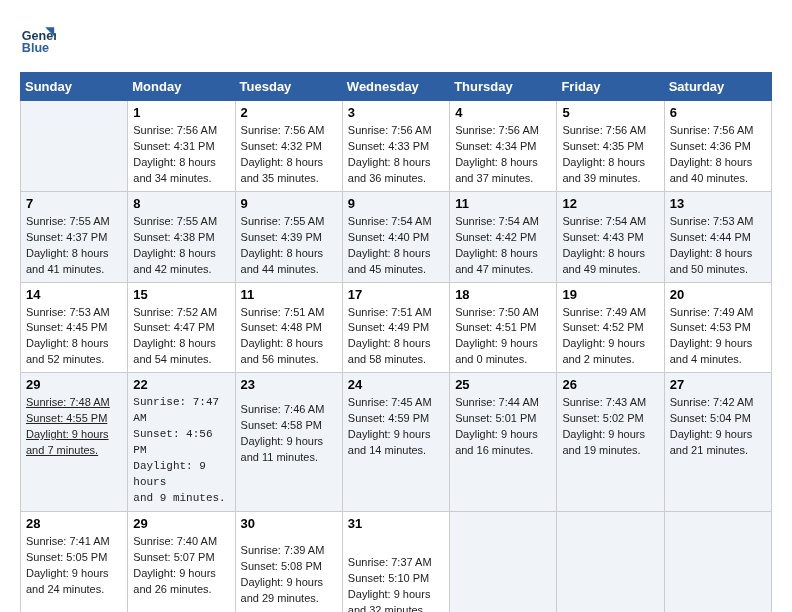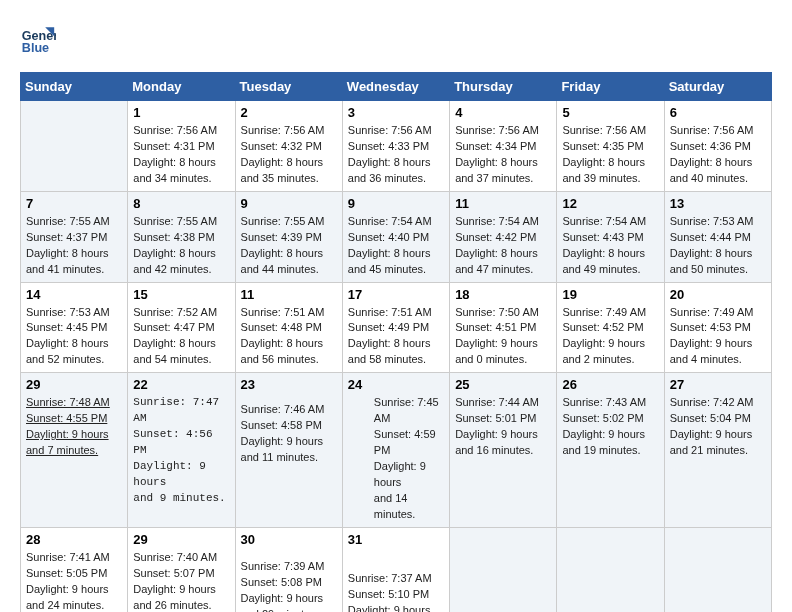--- a/index.html
+++ b/index.html
@@ -291,21 +291,21 @@
         </td>
         <td>
           <span class="day-num">23</span>
           <div class="day-info" style="white-space: pre-line; margin-top: 10px;">Sunrise: 7:46 AM
 Sunset: 4:58 PM
 Daylight: 9 hours
 and 11 minutes.</div>
         </td>
         <td>
           <span class="day-num">24</span>
-          <div class="day-info" style="white-space: pre-line; margin-left: 26px;">Sunrise: 7:45 AM
+          <div class="day-info" style="white-space: pre-line;">Sunrise: 7:45 AM
 Sunset: 4:59 PM
 Daylight: 9 hours
 and 14 minutes.</div>
         </td>
         <td>
           <span class="day-num">25</span>
           <div class="day-info" style="white-space: pre-line;">Sunrise: 7:44 AM
 Sunset: 5:01 PM
 Daylight: 9 hours
 and 16 minutes.</div>

